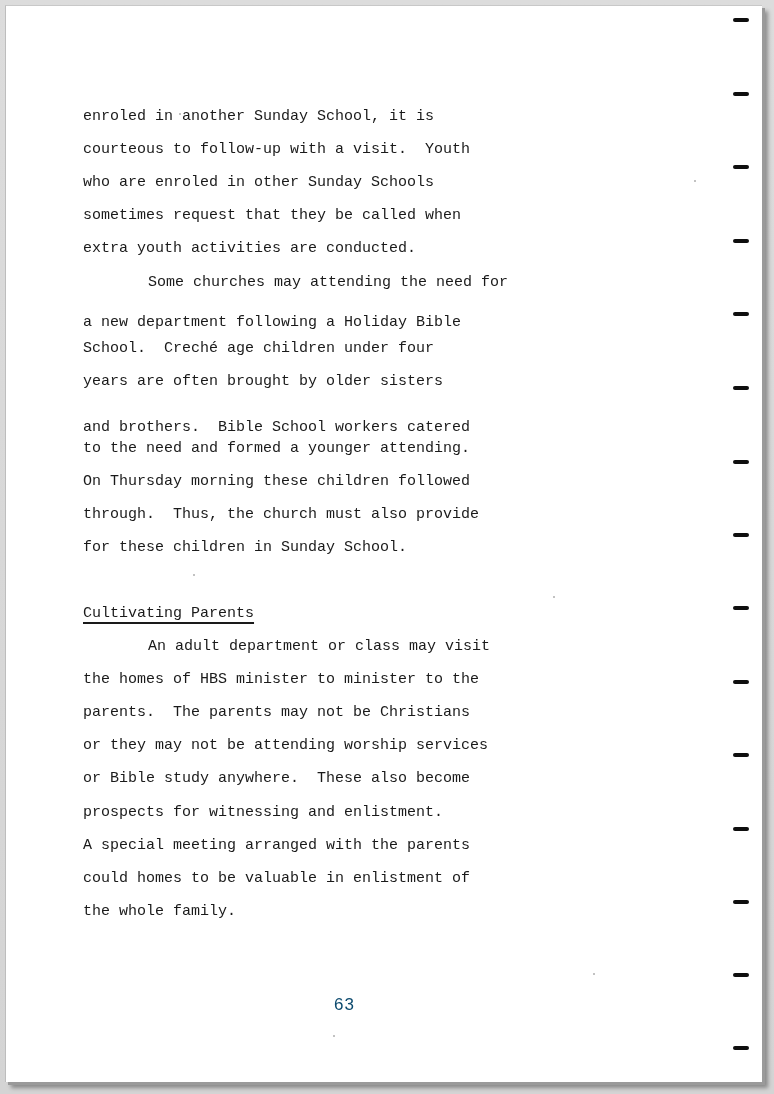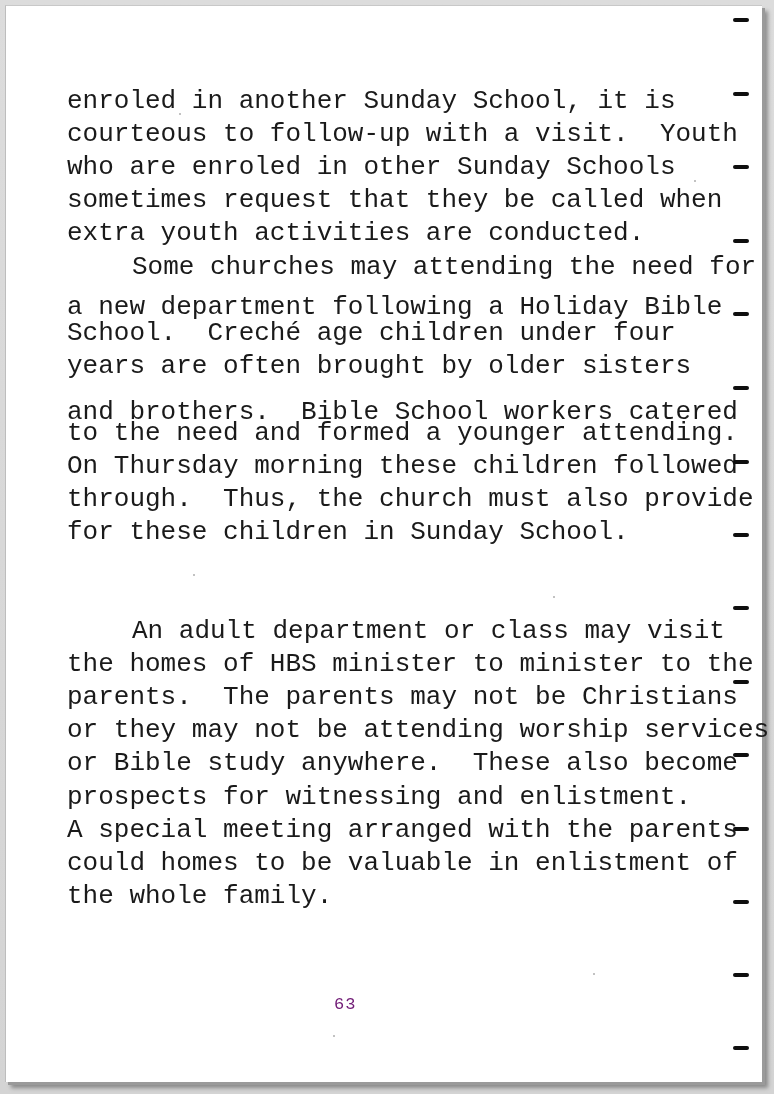--- a/index.html
+++ b/index.html
@@ -21,42 +21,42 @@
       width: 756px;
       height: 1076px;
       background: #ffffff;
       border-left: 1px solid #bdbdbd;
       border-top: 1px solid #c8c8c8;
       box-shadow: 3px 3px 0 #9a9a9a, 6px 6px 4px rgba(0,0,0,0.35);
     }
     .line {
       position: absolute;
       left: 61px;
-      margin: 0;
+      margin: 16px;
       white-space: pre;
       font-family: "Liberation Mono", "DejaVu Sans Mono", monospace;
-      font-size: 26px;
+      font-size: 15px;
       line-height: 26px;
       color: #1a1a1a;
       letter-spacing: 0px;
     }
     .indent { left: 126px; }
     .heading {
       text-decoration: underline;
       text-underline-offset: 5px;
       text-decoration-thickness: 1.5px;
     }
     .page-number {
       position: absolute;
       left: 328px;
       top: 989px;
-      font-family: Liberation Mono, monospace;
+      font-family: Liberation Sans, sans-serif;
       font-size: 17px;
       letter-spacing: 1px;
-      color: #701a75;
+      color: #0c4a6e;
     }
     .tick {
       position: absolute;
       left: 727px;
       width: 16px;
       height: 4px;
       border-radius: 2px;
       background: #0e0e0e;
     }
     .speck {
@@ -86,20 +86,21 @@
     <p class="line" style="top:288px">a new department following a Holiday Bible</p>
     <p class="line" style="top:314px">School.  Creché age children under four</p>
     <p class="line" style="top:347px">years are often brought by older sisters</p>
     <p class="line" style="top:393px">and brothers.  Bible School workers catered</p>
     <p class="line" style="top:414px">to the need and formed a younger attending.</p>
     <p class="line" style="top:447px">On Thursday morning these children followed</p>
     <p class="line" style="top:480px">through.  Thus, the church must also provide</p>
     <p class="line" style="top:513px">for these children in Sunday School.</p>
   </div>
 
+  <p class="line heading" style="top:579px">Cultivating Parents</p>
 
   <div>
     <p class="line indent" style="top:612px">An adult department or class may visit</p>
     <p class="line" style="top:645px">the homes of HBS minister to minister to the</p>
     <p class="line" style="top:678px">parents.  The parents may not be Christians</p>
     <p class="line" style="top:711px">or they may not be attending worship services</p>
     <p class="line" style="top:744px">or Bible study anywhere.  These also become</p>
     <p class="line" style="top:778px">prospects for witnessing and enlistment.</p>
     <p class="line" style="top:811px">A special meeting arranged with the parents</p>
     <p class="line" style="top:844px">could homes to be valuable in enlistment of</p>

